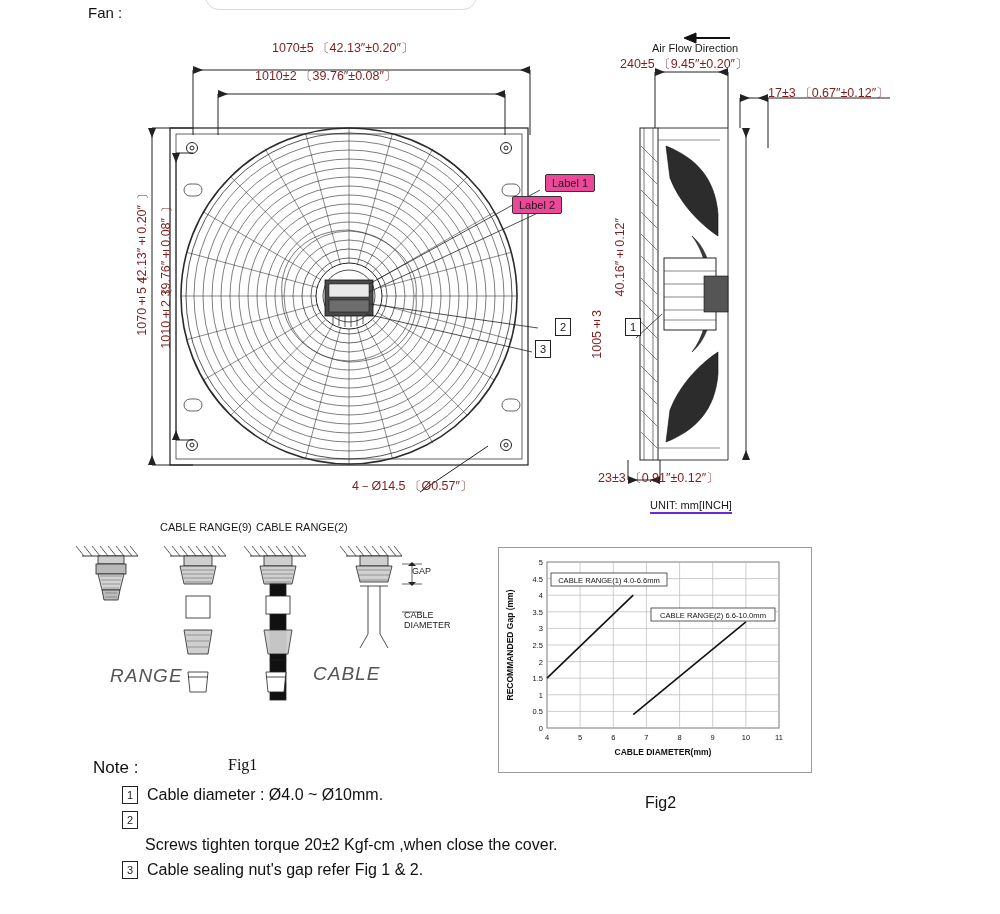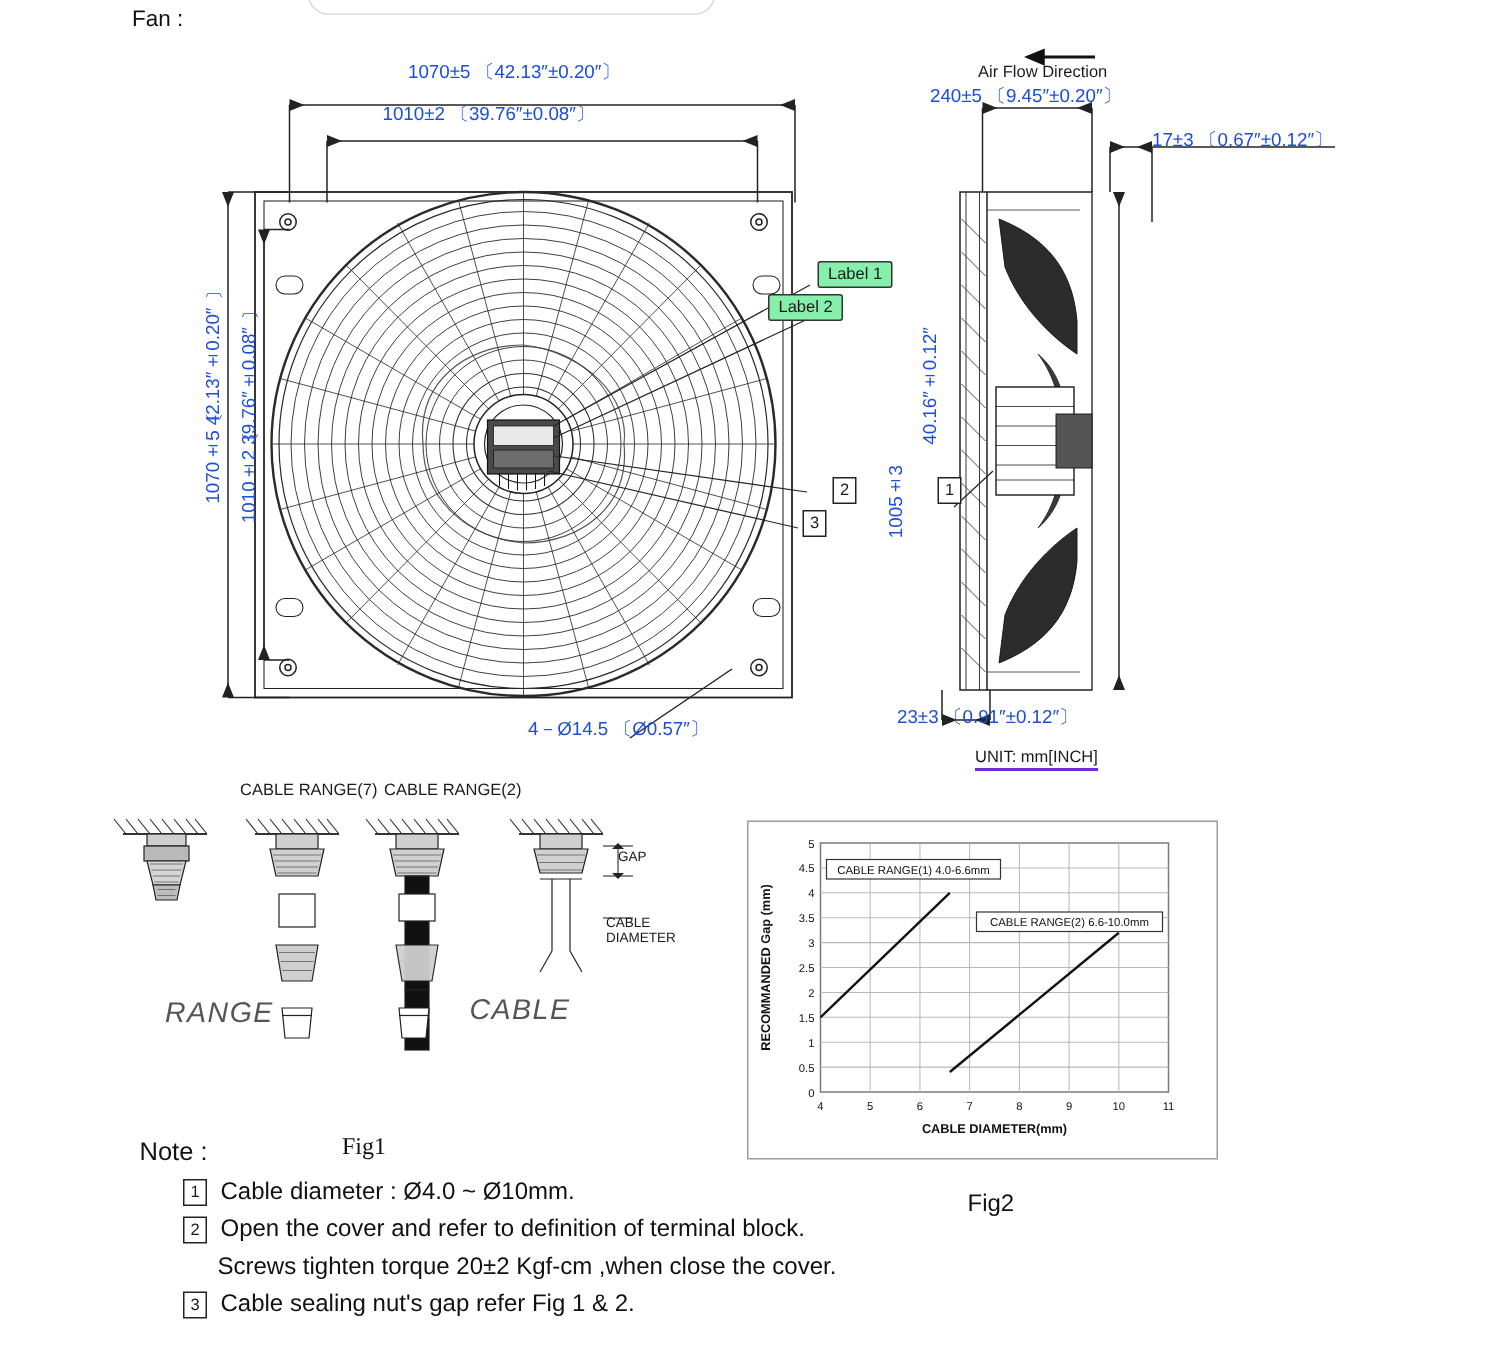--- a/index.html
+++ b/index.html
@@ -7,29 +7,29 @@
     width:1000px;height:914px;position:relative;
     background:#ffffff;
     font-family:"Liberation Sans", sans-serif;
     color:#1a1a1a;
     overflow:hidden;
   }
   .abs{position:absolute;}
   .lbl{font-size:15px;color:#111;white-space:nowrap;}
   .tiny11{font-size:11px;white-space:nowrap;}
   .tiny9{font-size:9px;white-space:nowrap;}
-  .dim{font-size:12.5px;white-space:nowrap;color:#1d4ed8;}
+  .dim{font-size:12.5px;white-space:nowrap;color:#7f1d1d;}
   .vert{writing-mode:vertical-rl;transform:rotate(180deg);}
   .boxnum{
     border:1px solid #222;width:14px;height:16px;
     display:flex;align-items:center;justify-content:center;
     font-size:11px;line-height:1;background:#fff;
   }
   .lbox{
-    border:1px solid #333;background:#86efac;font-size:11px;
+    border:1px solid #333;background:#ec4899;font-size:11px;
     padding:2px 6px;border-radius:2px;white-space:nowrap;
   }
   svg{display:block;overflow:visible;}
   .note-line{display:flex;align-items:center;gap:9px;margin-bottom:7px;}
   .note-txt{font-size:16px;color:#111;white-space:nowrap;}
   .note-txt.indent{margin-left:23px;}
   .fig{font-size:16px;color:#111;}
   .unit{font-size:11px;border-bottom:2px solid #6d28d9;padding-bottom:1px;}
 </style>
 </head>
@@ -260,21 +260,21 @@
 
 <div class="abs tiny11" style="left:652px;top:42px;">Air Flow Direction</div>
 <div class="abs dim" style="left:620px;top:56px;">240±5 〔9.45″±0.20″〕</div>
 <div class="abs dim" style="left:768px;top:85px;">17±3 〔0.67″±0.12″〕</div>
 <div class="abs dim vert" style="left:590px;top:310px;">1005±3</div>
 <div class="abs dim vert" style="left:613px;top:218px;">40.16″±0.12″</div>
 <div class="abs dim" style="left:598px;top:470px;">23±3 〔0.91″±0.12″〕</div>
 <div class="abs boxnum" style="left:625px;top:318px;">1</div>
 <div class="abs unit" style="left:650px;top:499px;">UNIT: mm[INCH]</div>
 
-<div class="abs tiny11" style="left:160px;top:521px;">CABLE RANGE(7)</div>
+<div class="abs tiny11" style="left:160px;top:521px;">CABLE RANGE(9)</div>
 <div class="abs tiny11" style="left:256px;top:521px;">CABLE RANGE(2)</div>
 
 <div class="abs" style="left:60px;top:538px;width:400px;height:200px;">
 <svg width="400" height="200" viewBox="0 0 400 200">
   <g stroke="#333" stroke-width="0.8" fill="none">
 
     <g>
       <line x1="22" y1="18" x2="78" y2="18" stroke-width="1.2"></line>
       <line x1="24" y1="18" x2="16" y2="8"></line>
           <line x1="32" y1="18" x2="24" y2="8"></line>
@@ -476,21 +476,20 @@
 
 <div class="abs lbl" style="left:93px;top:758px;font-size:17px;text-align:right;">Note :</div>
 
 <div class="abs" style="left:122px;top:786px;">
   <div class="note-line">
     <div class="boxnum">1</div>
     <div class="note-txt">Cable diameter : Ø4.0 ~ Ø10mm.</div>
   </div>
   <div class="note-line">
     <div class="boxnum">2</div>
-    <div class="note-txt">Open the cover and refer to definition of terminal block.</div>
   </div>
   <div class="note-line">
     <div class="note-txt indent">Screws tighten torque 20±2 Kgf-cm ,when close the cover.</div>
   </div>
   <div class="note-line">
     <div class="boxnum">3</div>
     <div class="note-txt">Cable sealing nut's gap refer Fig 1 &amp; 2.</div>
   </div>
 </div>
 

